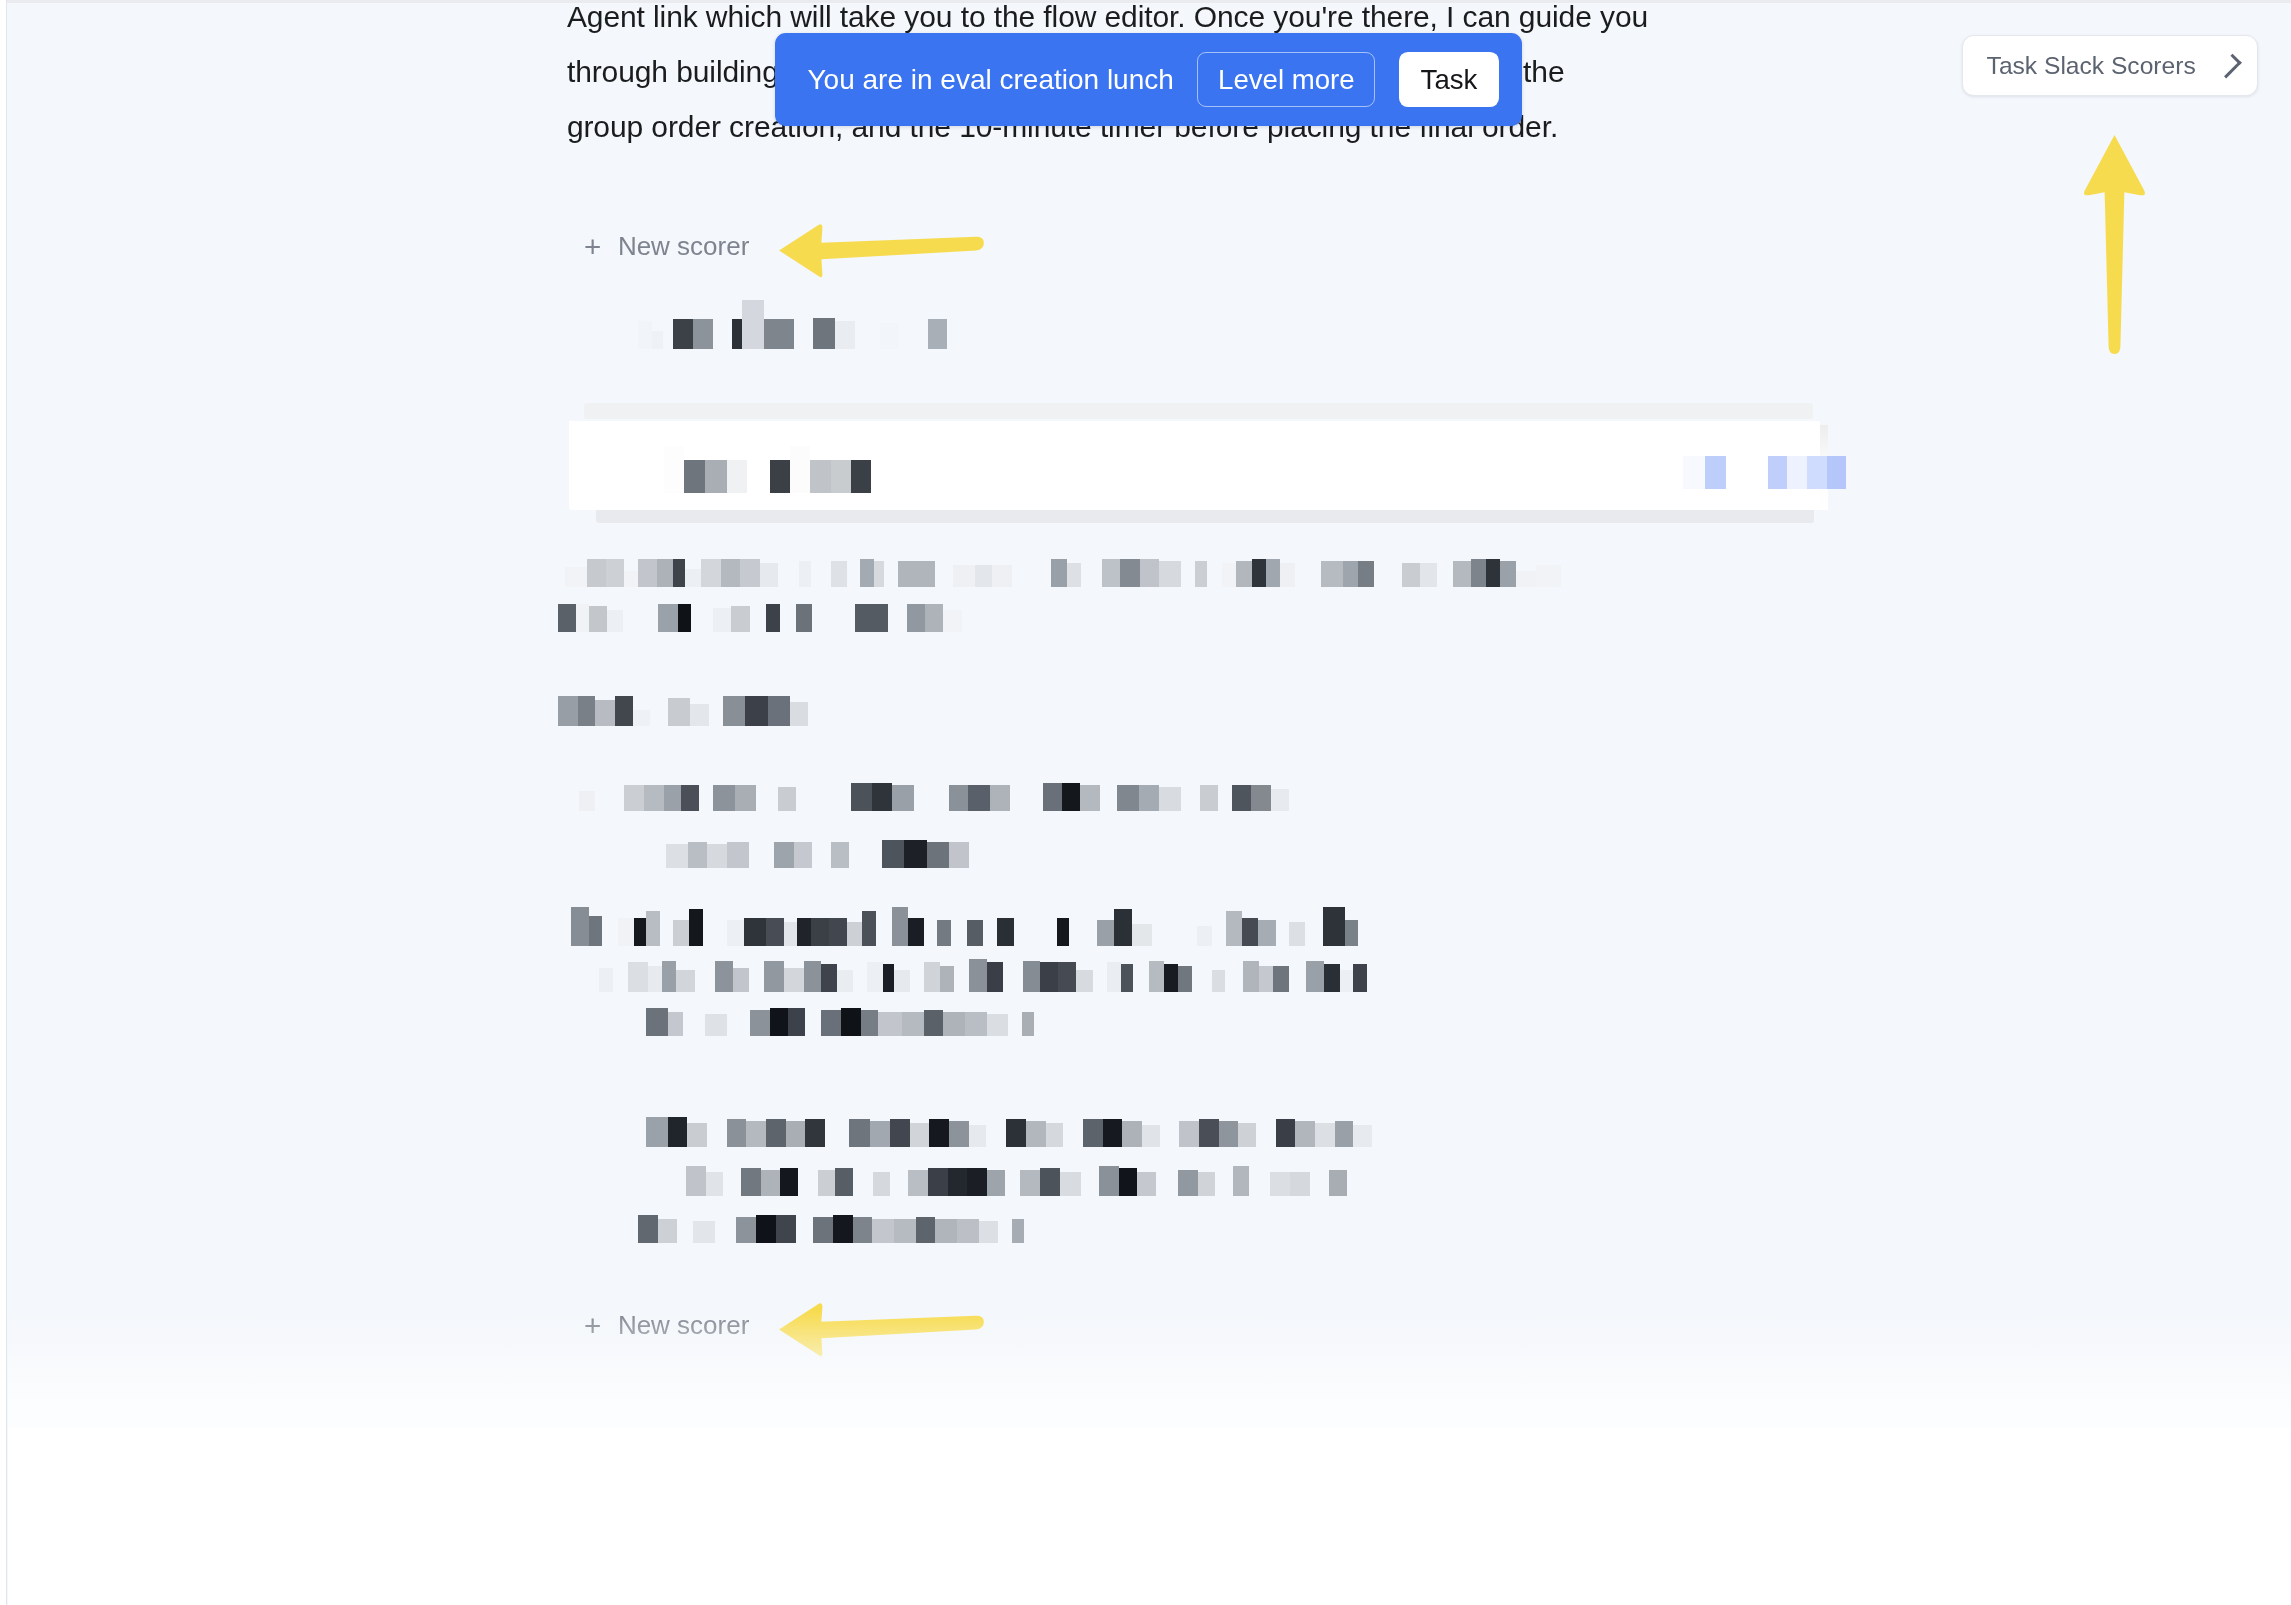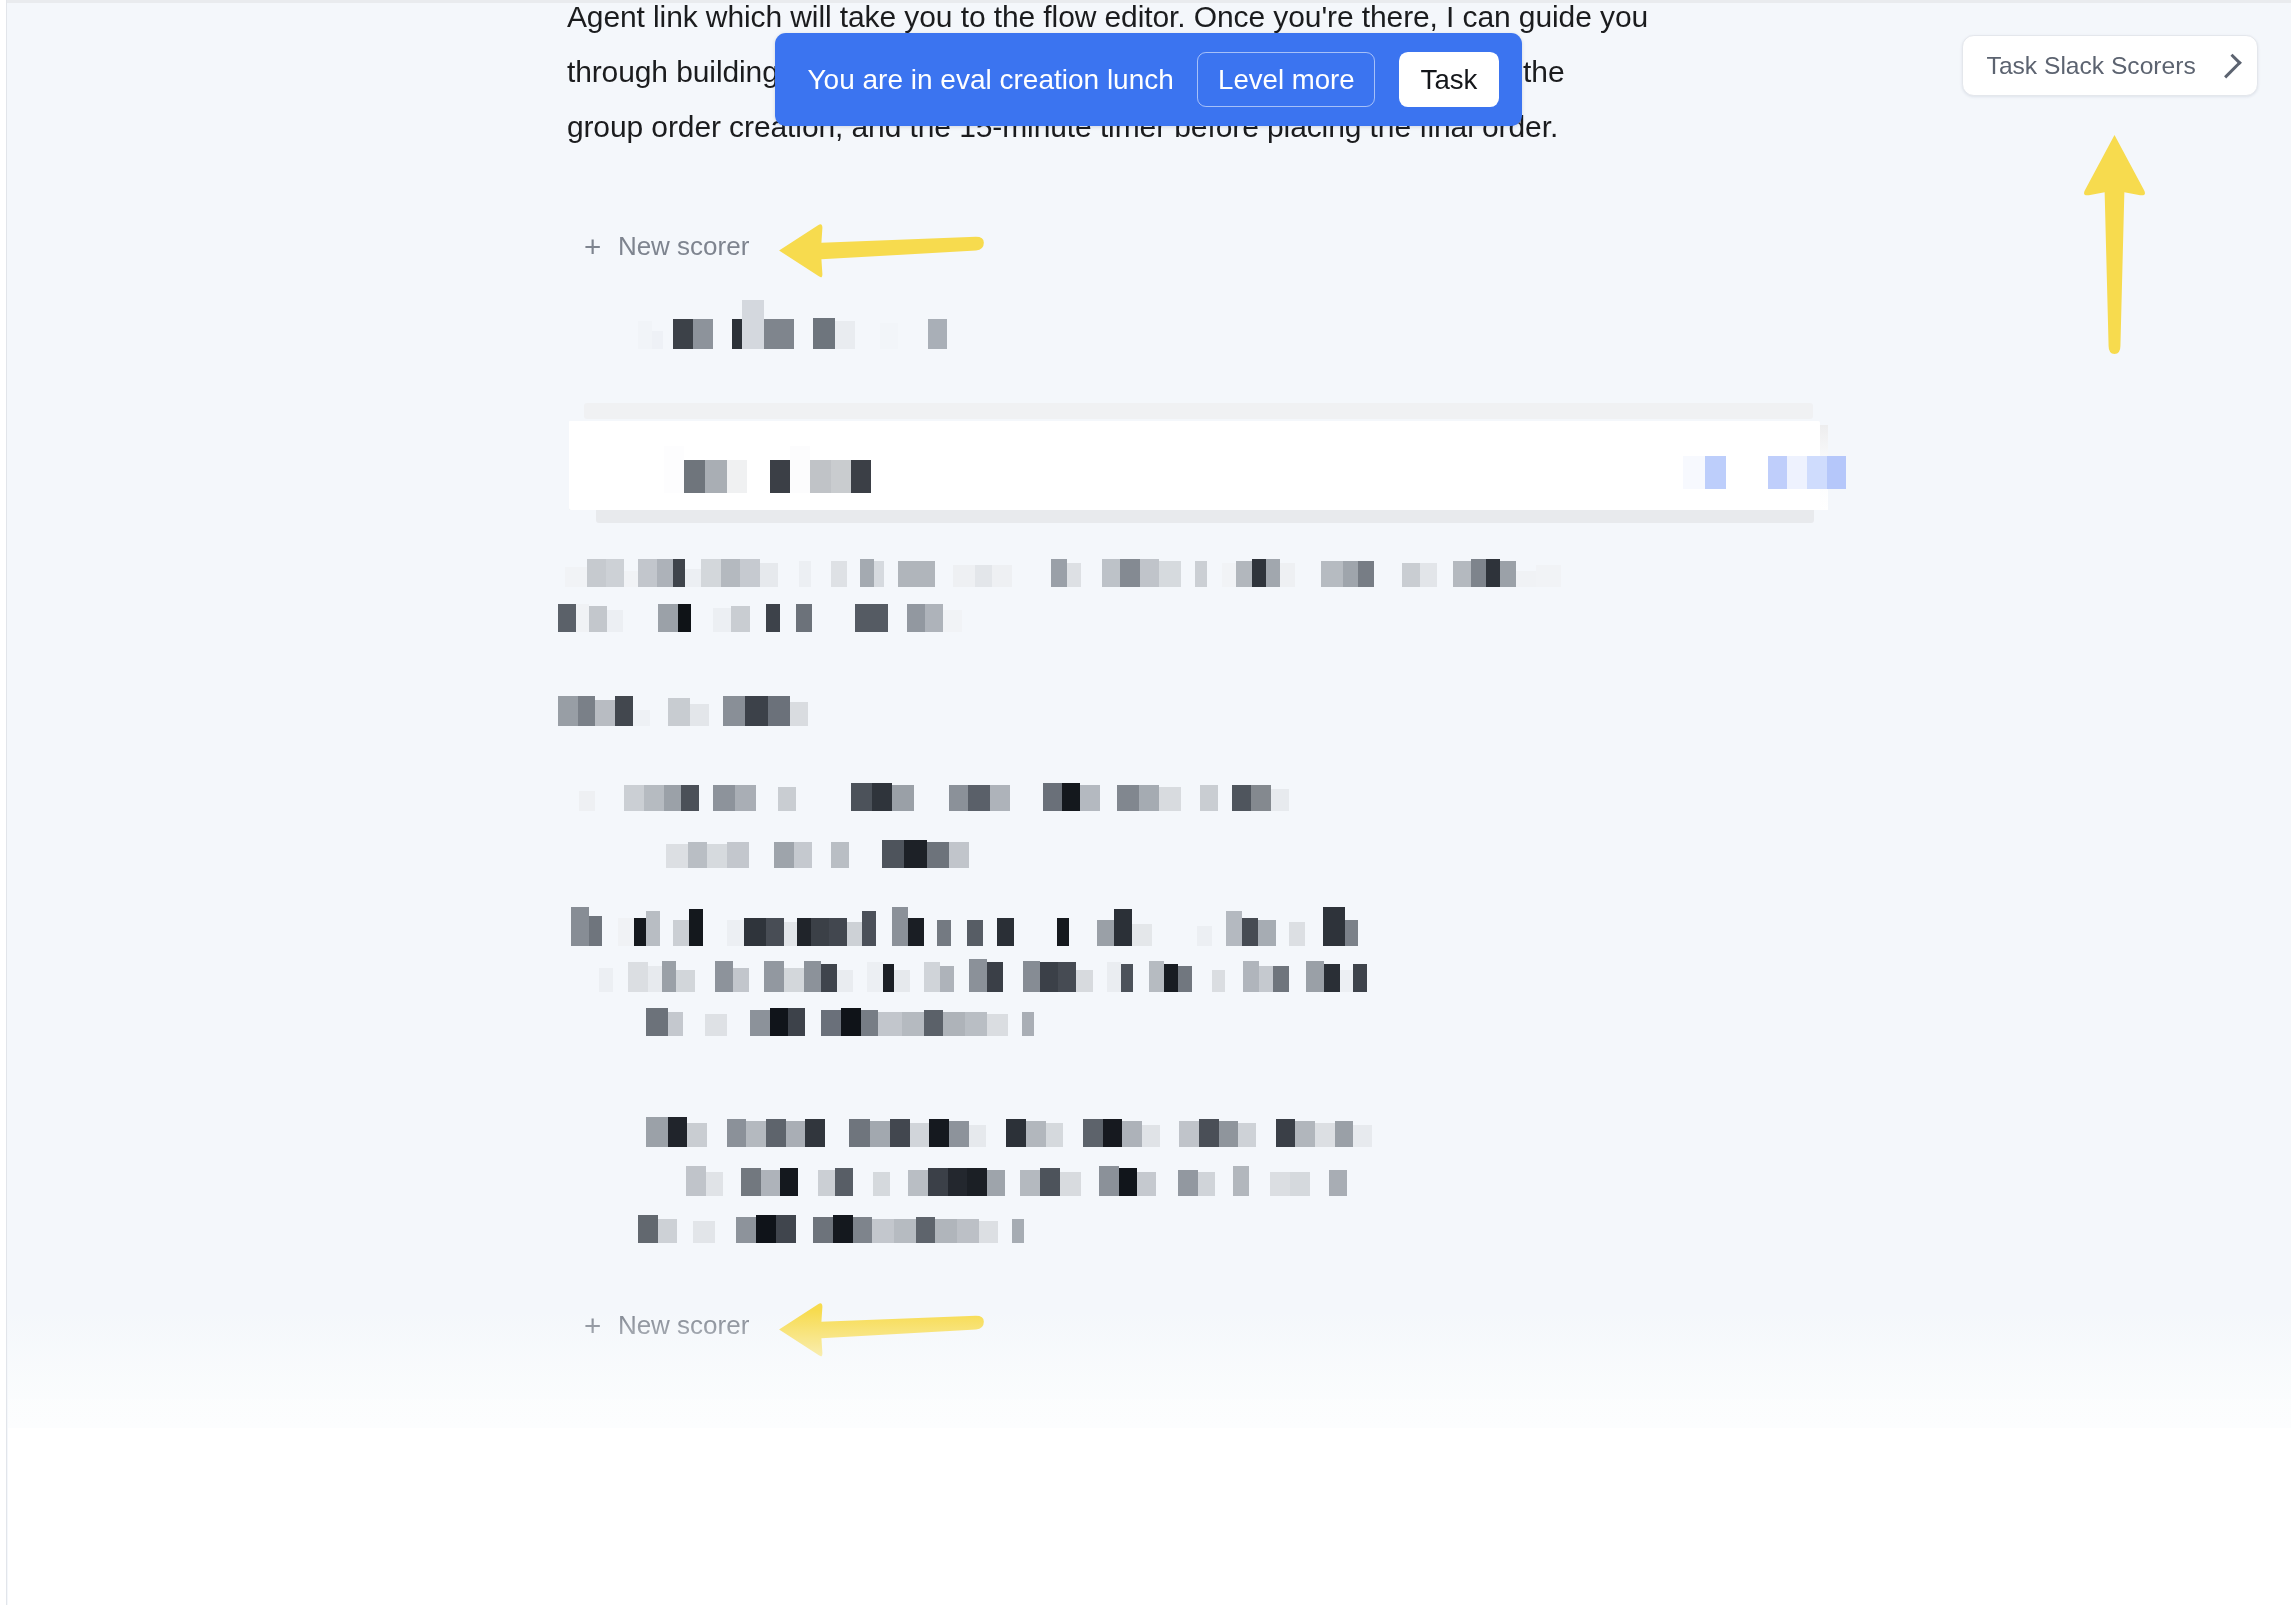--- a/index.html
+++ b/index.html
@@ -232,21 +232,21 @@
 <body>
 
 <div class="app-top-edge"></div>
 <div class="app-left-edge"></div>
 
 <div class="content-scroll">
 
   <div class="assistant-message">
     <div>Agent link which will take you to the flow editor. Once you're there, I can guide you</div>
     <div>through building the full evaluation flow step by step for this agent - from the</div>
-    <div>group order creation, and the 15-minute timer before placing the final order.</div>
+    <div>group order creation, and the 10-minute timer before placing the final order.</div>
   </div>
 
   <div class="new-scorer-row ns-top">
     <span class="plus">+</span>
     <span>New scorer</span>
   </div>
 
   <div class="mosaic" style="left:630px; top:313px; height:33px;">
     <span class="blk" style="width:13.8px;height:27.6px;background:#f1f4f8"></span>
     <span class="blk" style="width:11.8px;height:17.7px;background:#eef1f6"></span>

